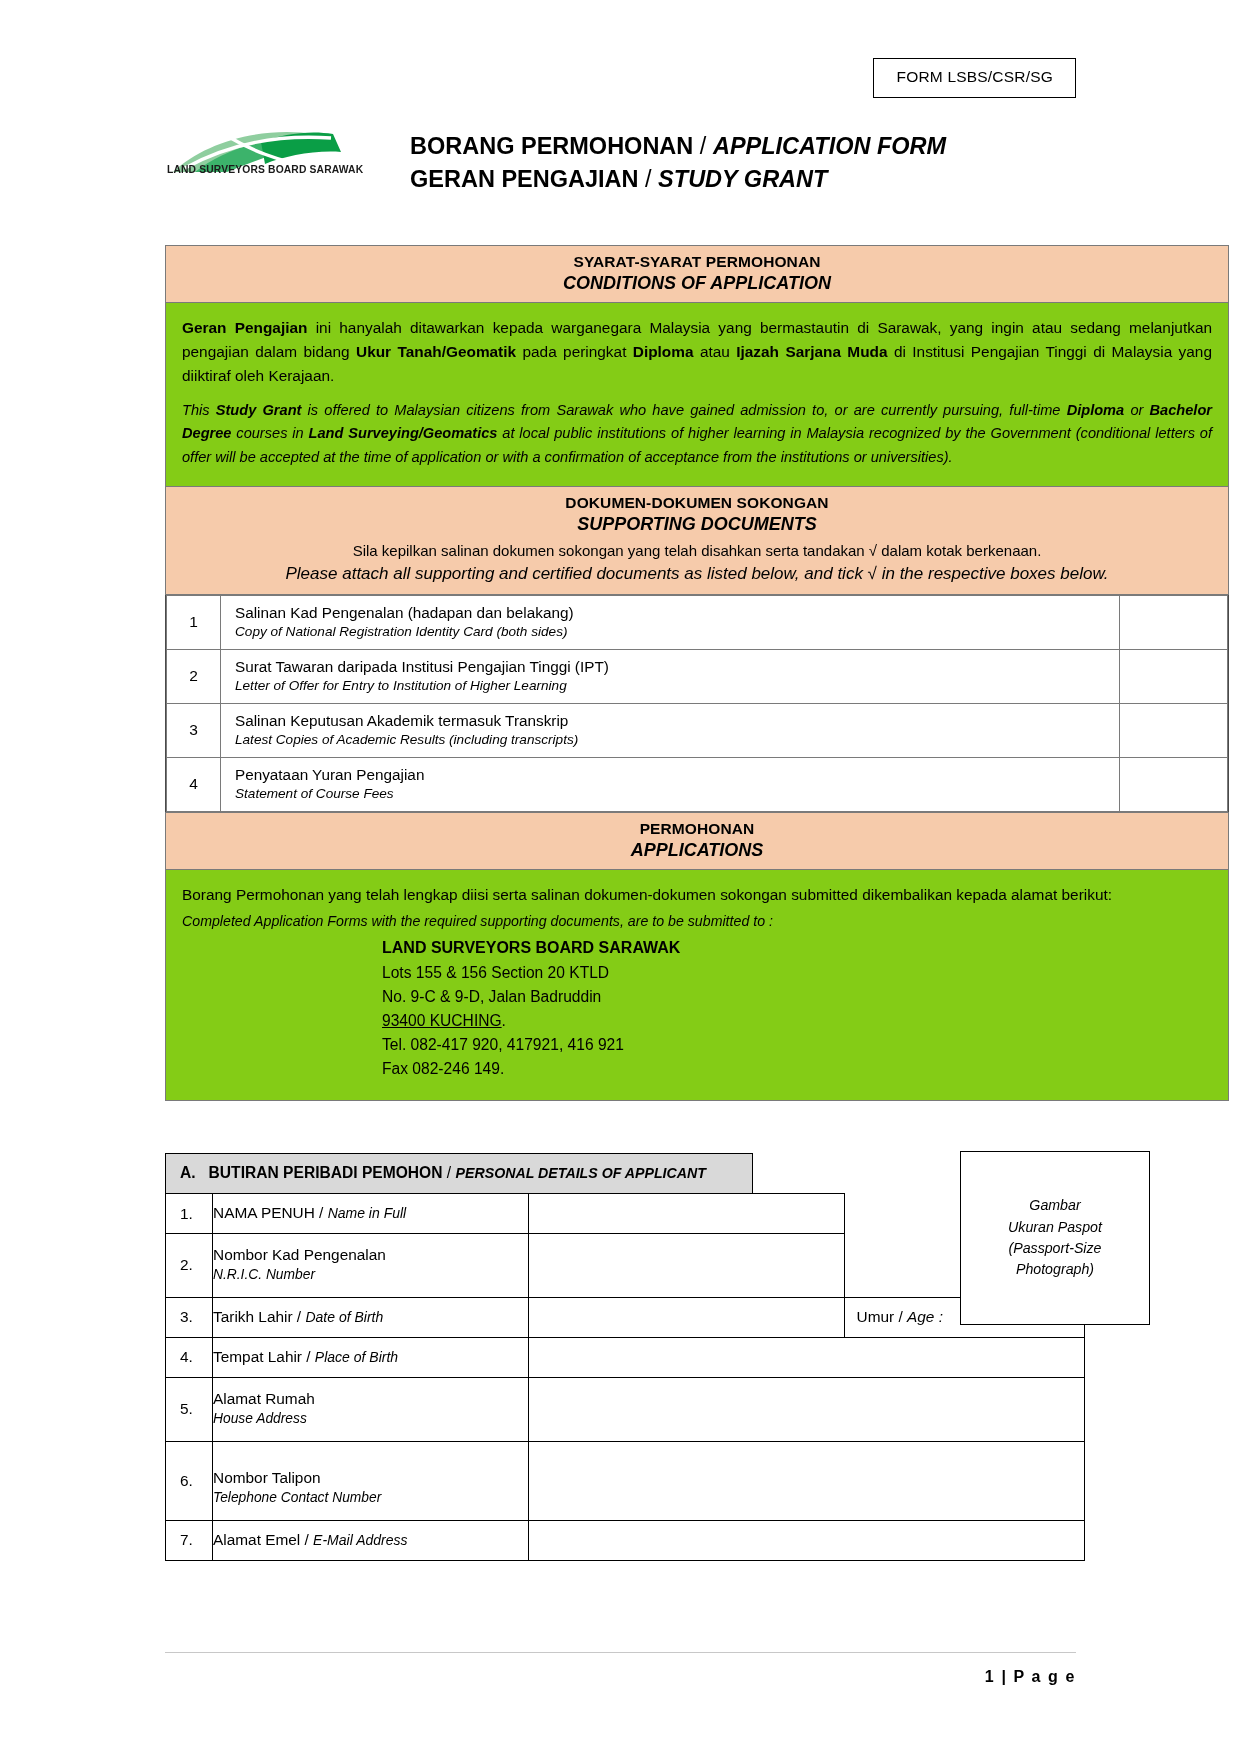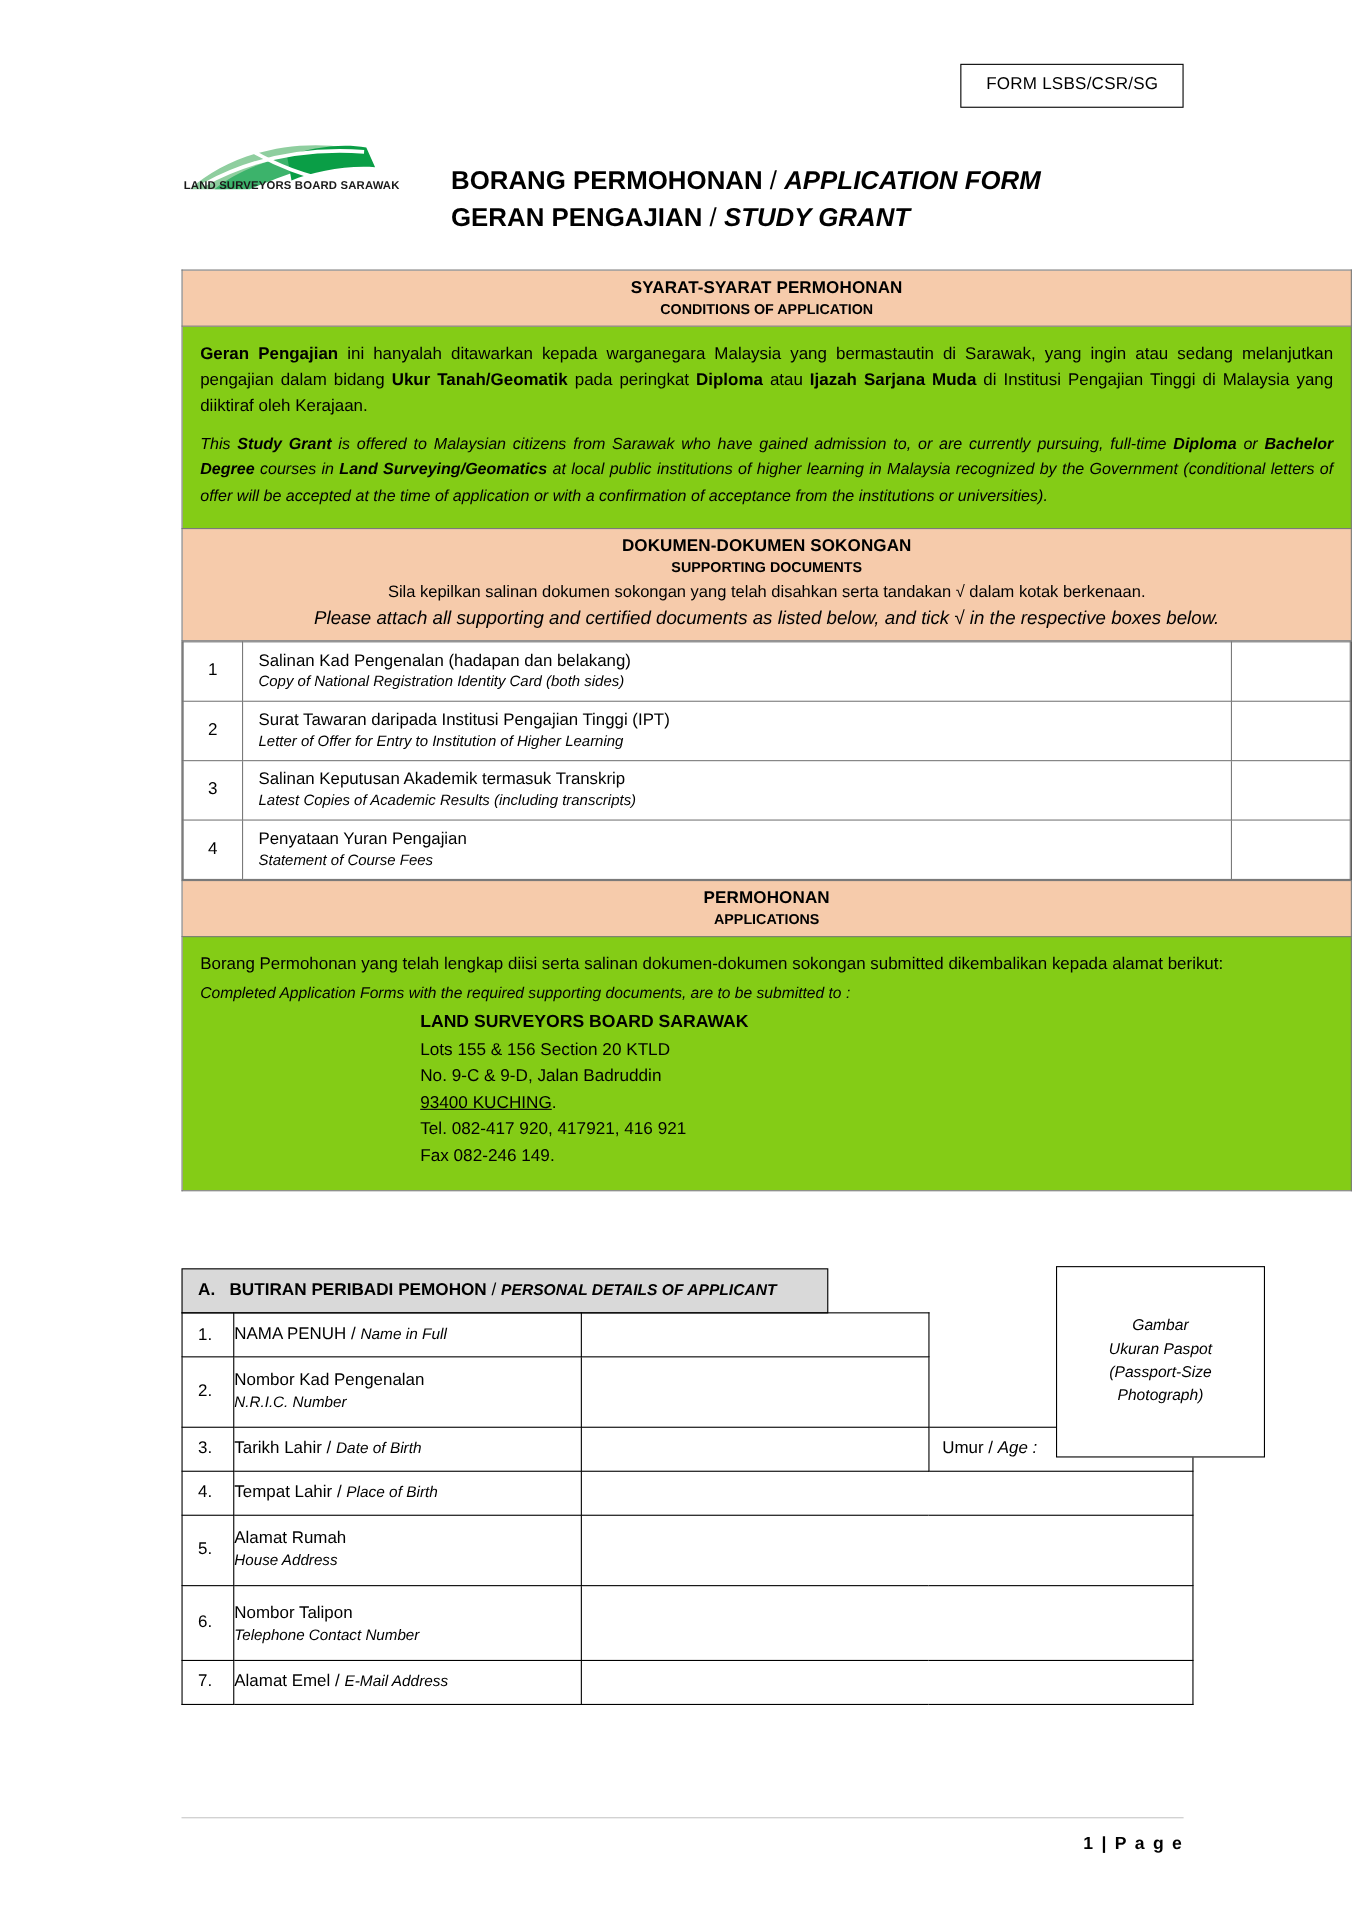--- a/index.html
+++ b/index.html
@@ -26,39 +26,39 @@
 
   
   .header { position:absolute; top:120px; left:165px; right:165px; height:92px; }
   .logo { position:absolute; left:0; top:8px; width:185px; height:62px; }
   .logo svg { display:block; }
   .logo-text {
     position:absolute; left:2px; top:44px;
     font-size:10.3px; font-weight:bold; letter-spacing:.15px;
     color:#1a1a1a; white-space:nowrap;
   }
-  .titles { position:absolute; left:245px; top:28px; }
+  .titles { position:absolute; left:245px; top:10px; }
   .title-line { font-size:23.5px; font-weight:bold; line-height:1.42; white-space:nowrap; }
   .title-line .it { font-style:italic; font-weight:bold; }
   .title-line .sl { font-weight:normal; }
 
   
   .maintable {
     position:absolute; left:165px; top:245px; width:1064px;
     border:1.2px solid #4a4a4a;
     border-collapse:collapse;
   }
   .maintable .band {
     background:#f6cbab;
     border:1.1px solid #7a7a7a;
     text-align:center;
     padding:7px 6px 8px 6px;
   }
   .band-my { font-size:15.5px; font-weight:bold; letter-spacing:.1px; }
-  .band-en { font-size:13px; font-weight:bold; margin-top:2px; }
+  .band-en { font-size:18px; font-weight:bold; font-style:italic; margin-top:2px; }
   .band-sub-my { font-size:15px; font-weight:normal; margin-top:6px; line-height:1.35; }
   .band-sub-en { font-size:17px; font-style:italic; margin-top:2px; line-height:1.35; }
 
   .bodycell {
     border:1.1px solid #7a7a7a;
     padding:13px 16px 16px 16px;
     background:#84cc16;
   }
   p.my {
     font-size:15.4px; line-height:1.55; text-align:justify;
@@ -302,21 +302,21 @@
           <tr>
             <td class="p-num">5.</td>
             <td class="p-lab" style="padding-top: 11px; padding-bottom: 13px;">
               <div class="p-my">Alamat Rumah</div>
               <div class="p-en">House Address</div>
             </td>
             <td class="p-val" colspan="2">&nbsp;</td>
           </tr>
           <tr>
             <td class="p-num">6.</td>
-            <td class="p-lab" style="padding-top: 15px; padding-bottom: 13px;">
+            <td class="p-lab" style="padding-top: 26px; padding-bottom: 13px;">
               <div class="p-my">Nombor Talipon</div>
               <div class="p-en">Telephone Contact Number</div>
             </td>
             <td class="p-val" colspan="2">&nbsp;</td>
           </tr>
           <tr>
             <td class="p-num">7.</td>
             <td class="p-lab">
               <div class="p-my">Alamat Emel <span class="sl">/</span> <span class="it">E-Mail Address</span></div>
             </td>

